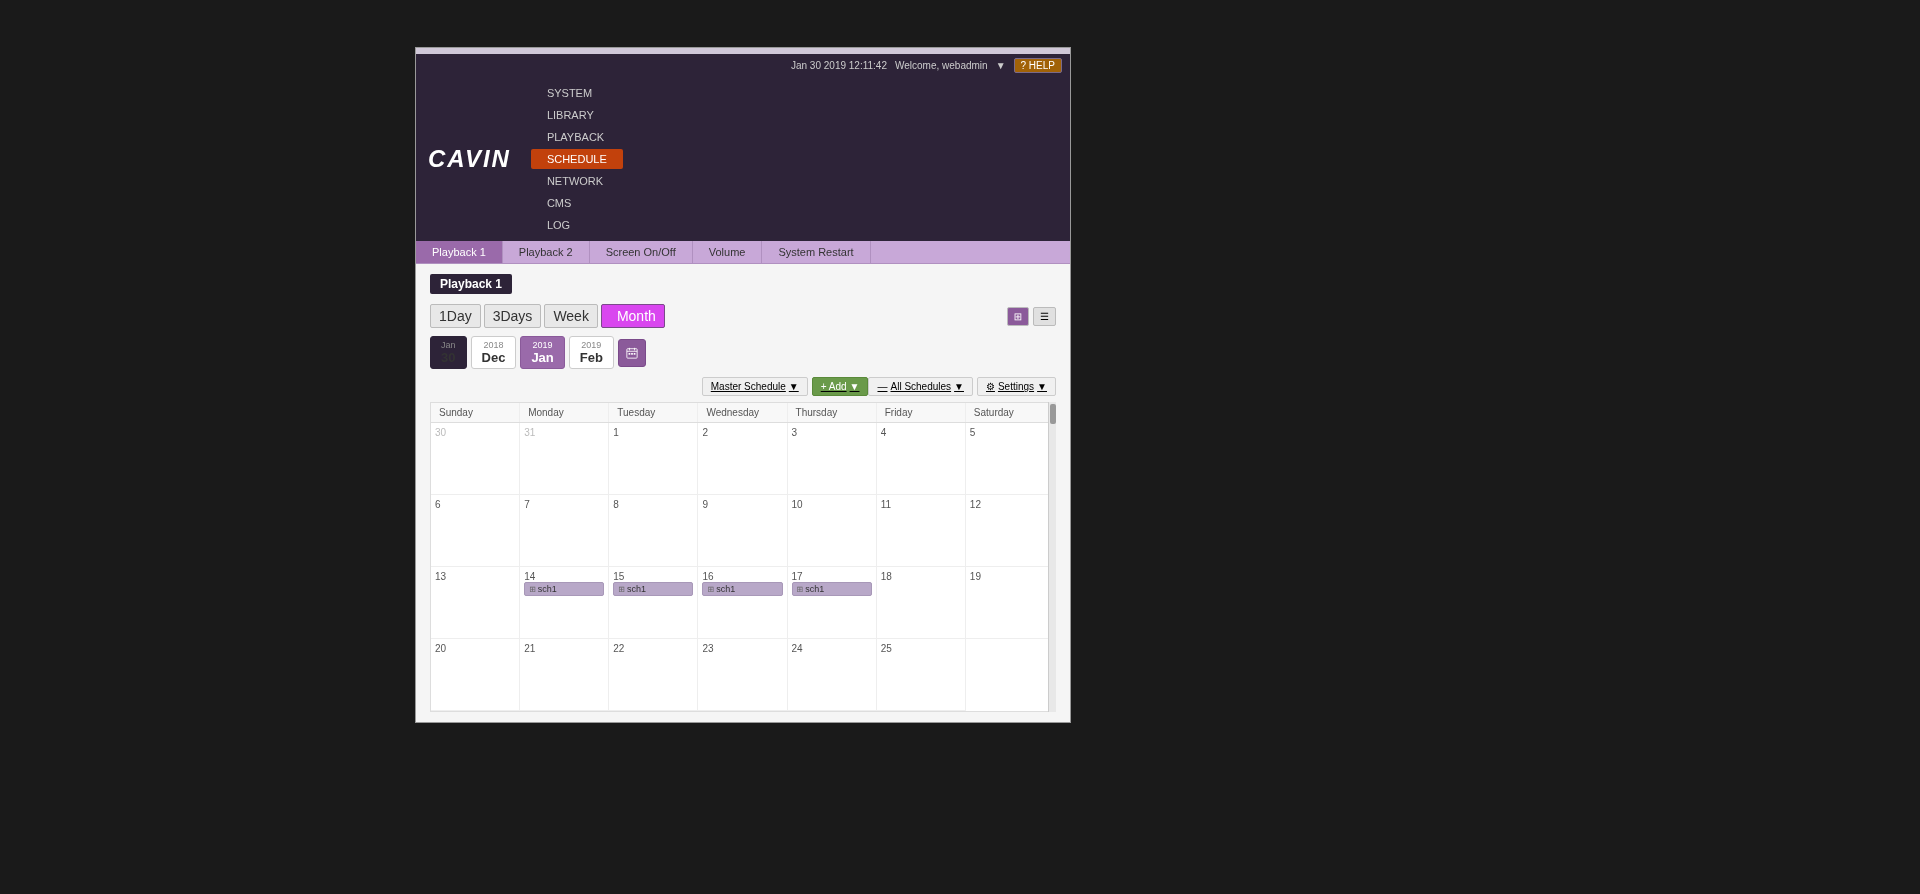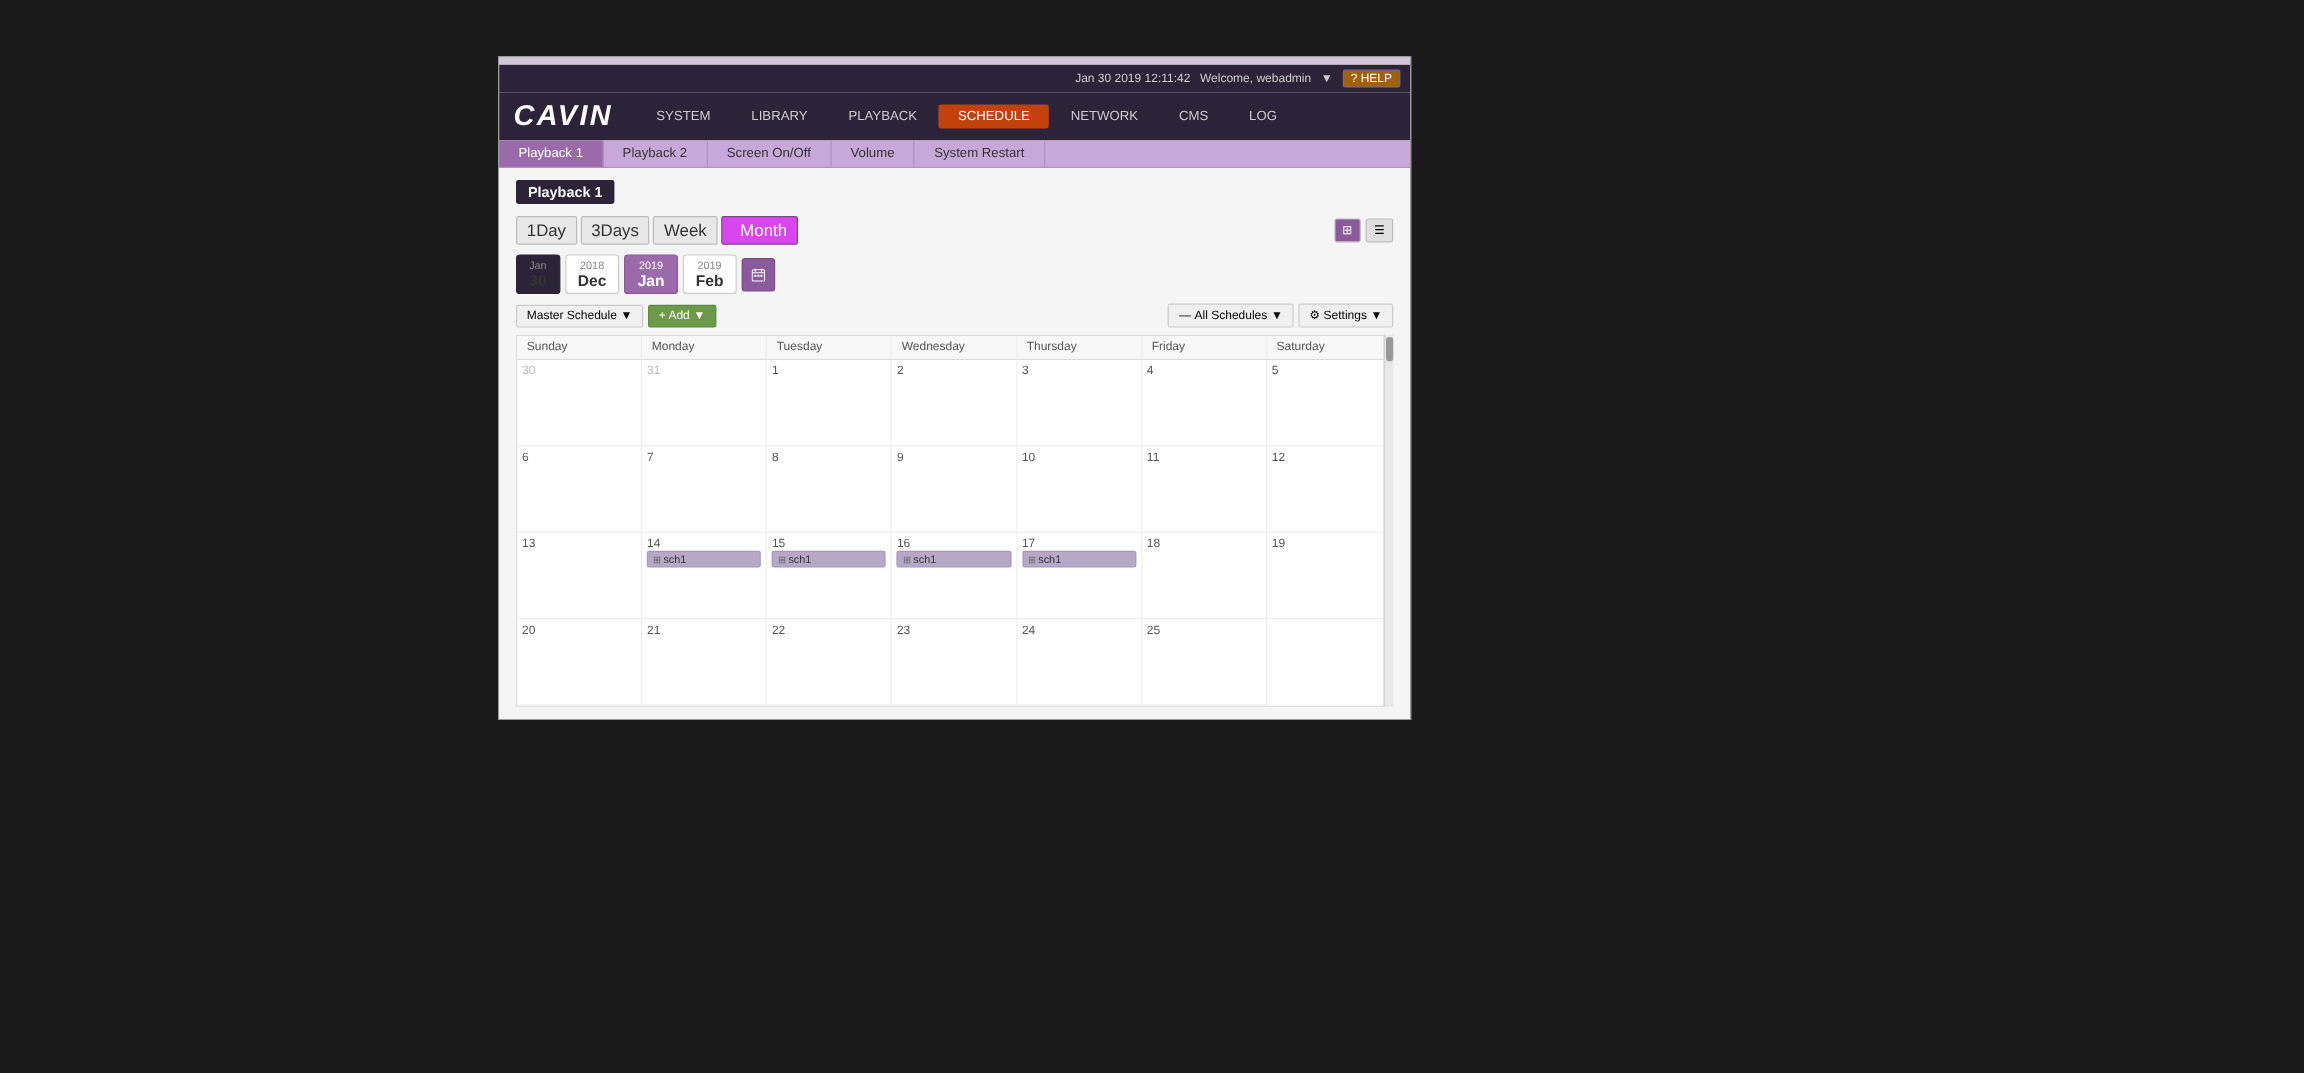--- a/index.html
+++ b/index.html
@@ -2,21 +2,21 @@
 <html><head>
   <meta charset="utf-8">
   <style>
     * { box-sizing: border-box; margin: 0; padding: 0; }
     body { background: #1a1a1a; font-family: Arial, sans-serif; font-size: 12px; }
 
     .browser-frame {
       position: absolute;
       left: 415px;
       top: 47px;
-      width: 761px;
+      width: 656px;
       background: #f0f0f0;
       border: 1px solid #999;
     }
 
     .browser-bar {
       height: 6px;
       background: #d0c8d8;
     }
 
     .top-bar {
@@ -53,20 +53,21 @@
       font-size: 24px;
       font-weight: bold;
       letter-spacing: 2px;
       font-style: italic;
       margin-right: 20px;
     }
 
     .main-nav {
       display: flex;
       gap: 2px;
+      flex-direction: column;
     }
 
     .main-nav .nav-item {
       padding: 4px 16px;
       color: #ccc;
       font-size: 11px;
       cursor: pointer;
       border-radius: 2px;
     }
     .main-nav .nav-item.active {
@@ -213,23 +214,24 @@
       font-size: 14px;
       display: flex;
       align-items: center;
       justify-content: center;
       width: 28px;
       height: 28px;
     }
 
     .toolbar {
       display: flex;
-      justify-content: space-between;
+      justify-content: flex-end;
       align-items: center;
       margin-bottom: 6px;
+      text-decoration: underline;
     }
 
     .toolbar-left { display: flex; gap: 4px; }
     .toolbar-right { display: flex; gap: 4px; }
 
     .dropdown-btn {
       background: #f0f0f0;
       border: 1px solid #ccc;
       border-radius: 2px;
       padding: 3px 8px;

